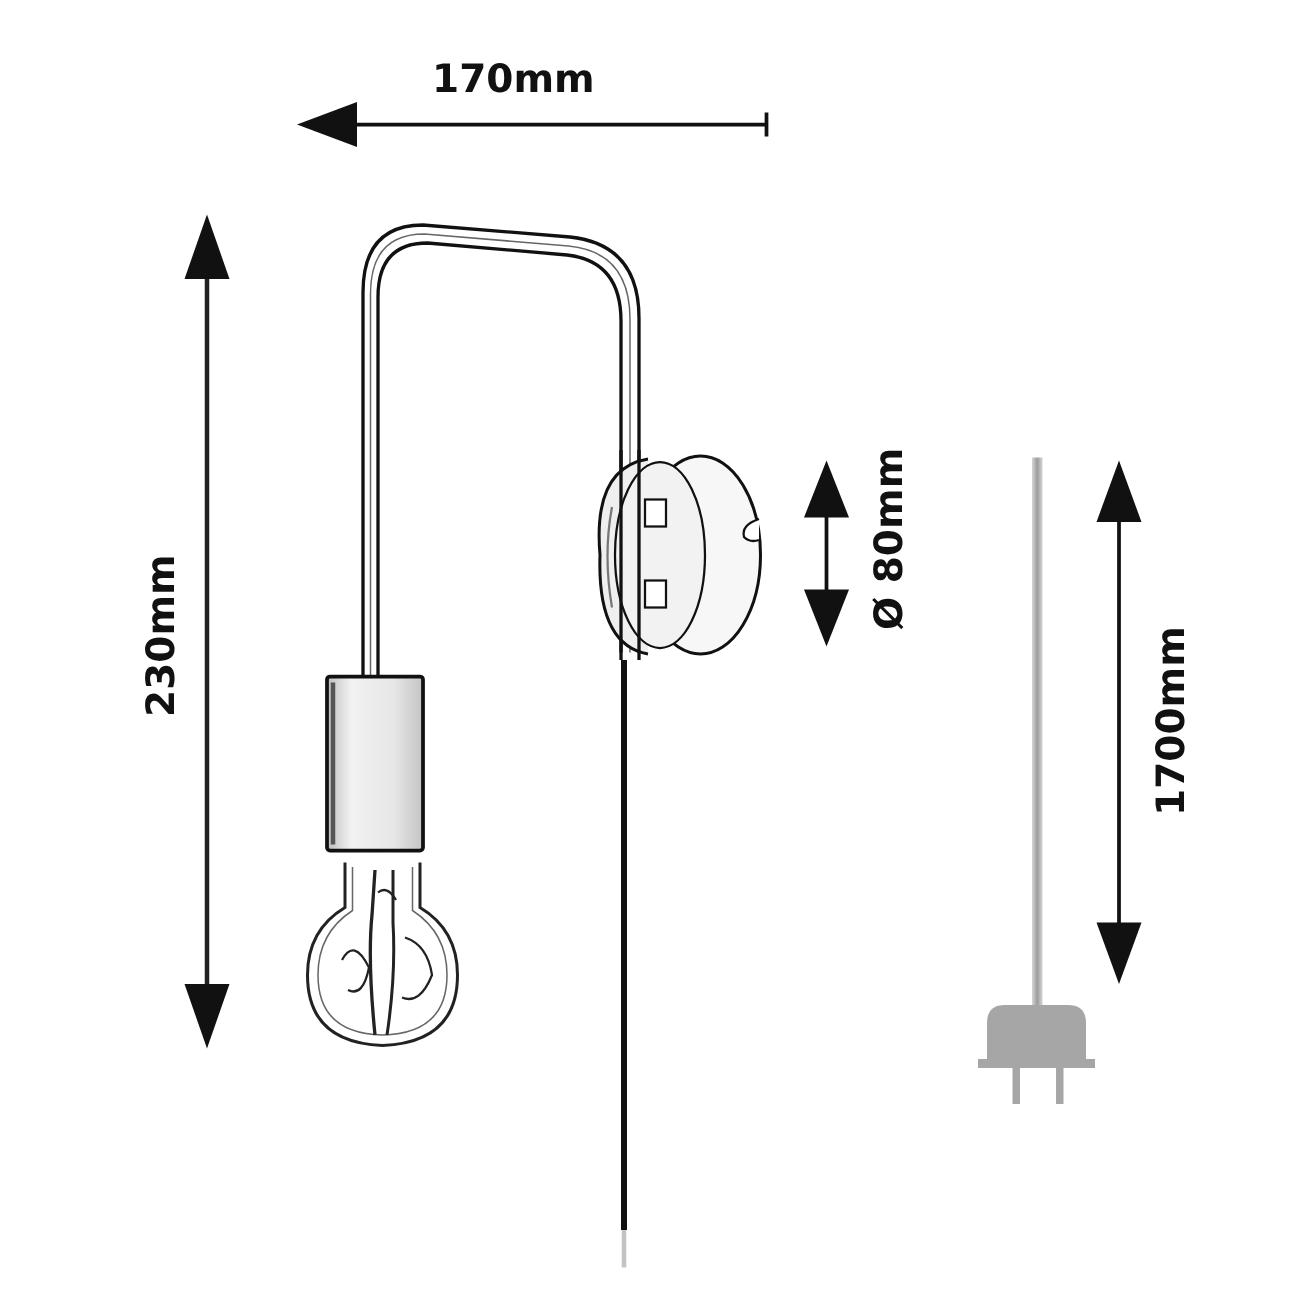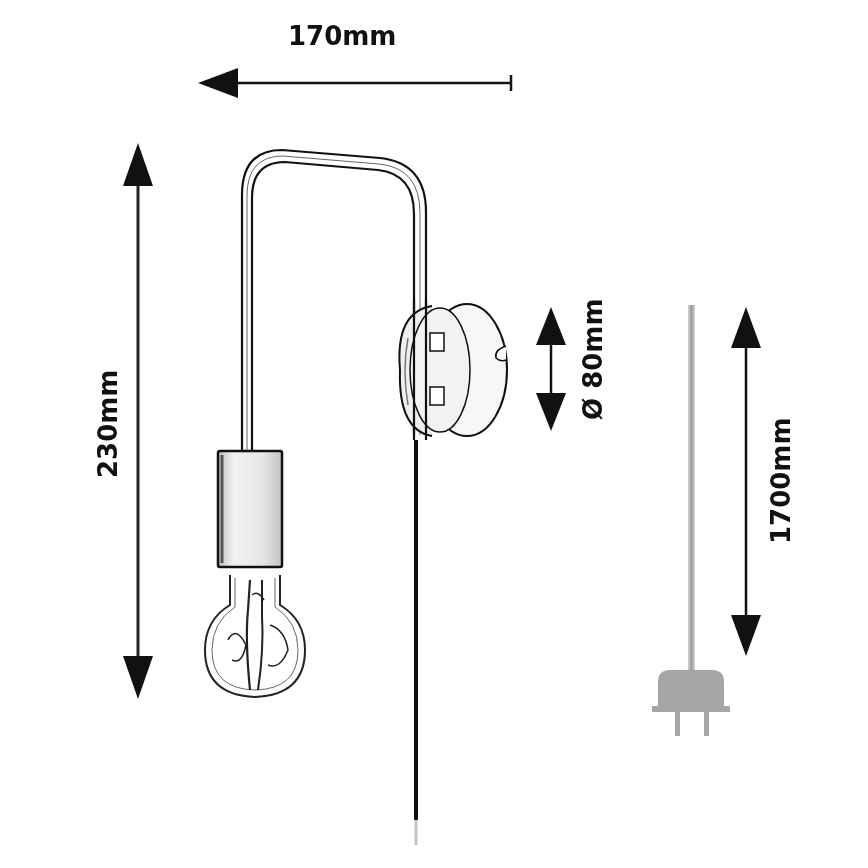--- a/index.html
+++ b/index.html
@@ -96,19 +96,19 @@
     <rect x="704" y="712" width="5" height="24" fill="#a6a6a6"></rect>
   </g>
 
   <g>
     <line x1="746" y1="340" x2="746" y2="622" stroke="#111" stroke-width="2.5"></line>
     <polygon points="746,307 731,348 761,348" fill="#111"></polygon>
     <polygon points="746,656 731,615 761,615" fill="#111"></polygon>
   </g>
 </svg>
 
-<div class="label" style="left:288px; top:23px;">170mm</div>
+<div class="label" style="left:288px; top:40px;">170mm</div>
 
 <div class="label rot" style="left:58px; top:415px; width:100px; text-align:center;">230mm</div>
 
 <div class="label rot" style="left:538px; top:352px; width:110px; text-align:center;">Ø 80mm</div>
 
 <div class="label rot" style="left:718px; top:468px; width:126px; text-align:center;">1700mm</div>
 
 </body></html>

